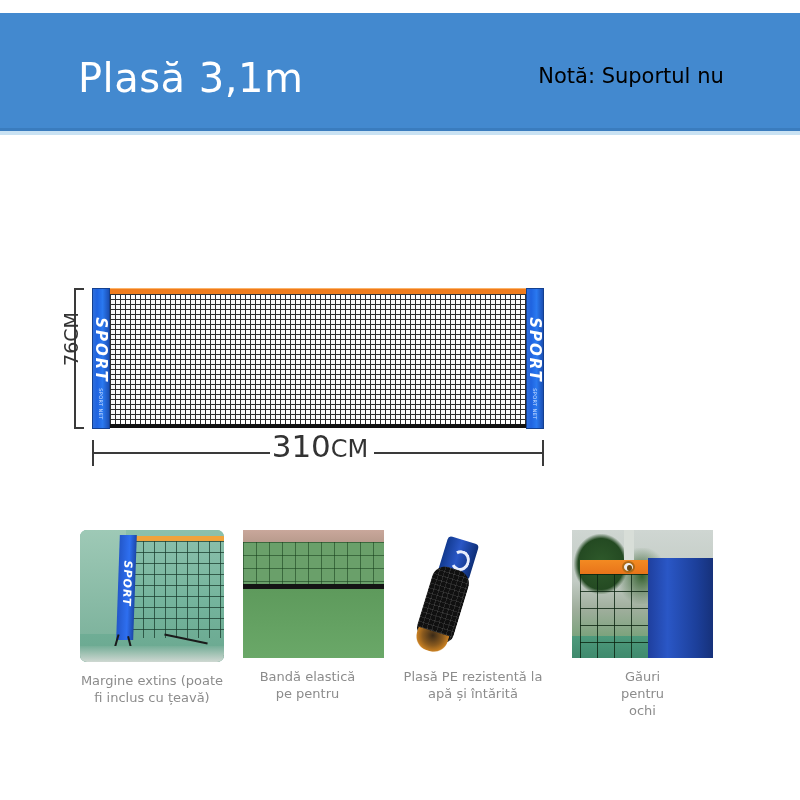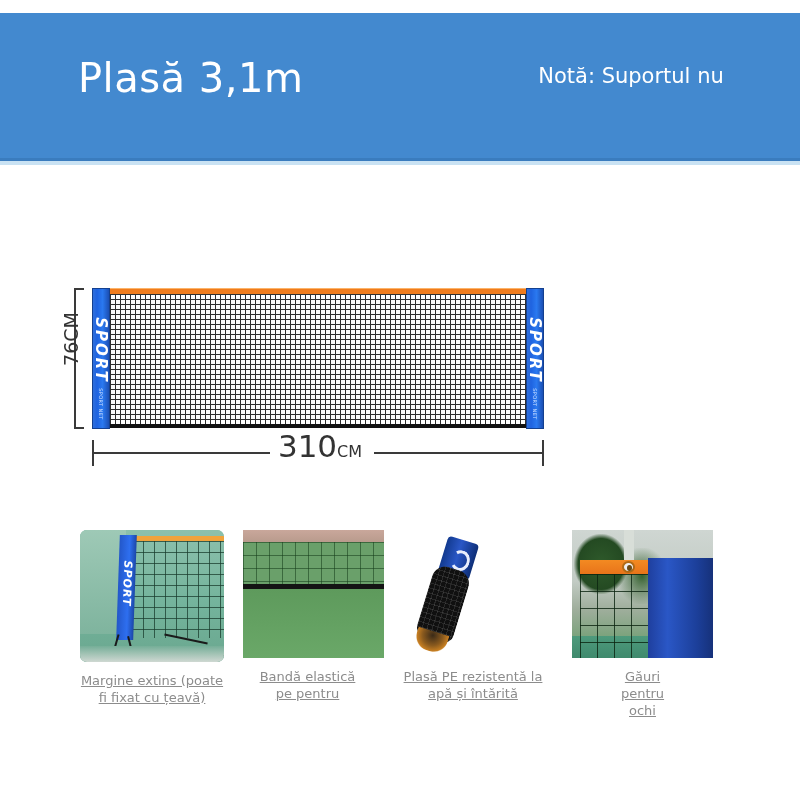--- a/index.html
+++ b/index.html
@@ -21,21 +21,21 @@
     position: absolute;
     left: 0; top: 0;
     width: 800px; height: 800px;
     background: #ffffff;
   }
 
   
   #banner {
     position: absolute;
     left: 0; top: 13px;
-    width: 800px; height: 148px;
+    width: 800px; height: 118px;
     background: #4389cf;
     border-bottom: 3px solid #3a7cbe;
     box-sizing: border-box;
   }
   #banner:after {
     content: "";
     position: absolute;
     left: 0; bottom: -7px;
     width: 800px; height: 4px;
     background: #c9e2f3;
@@ -51,21 +51,21 @@
     font-weight: 400;
   }
   #banner-note {
     position: absolute;
     left: 498px;
     top: 48px;
     width: 266px;
     text-align: center;
     font-size: 21px;
     line-height: 31px;
-    color: #ffffff;
+    color: #000000;
   }
   #banner-note .nl {
     display: block;
   }
 
   
   #diagram {
     position: absolute;
     left: 0; top: 255px;
     width: 800px; height: 245px;
@@ -192,21 +192,21 @@
   #width-label {
     position: absolute;
     left: 168px;
     top: -12px;
     width: 120px;
     text-align: center;
     white-space: nowrap;
     color: #333333;
   }
   #width-label .big { font-size: 31px; text-align: center; }
-  #width-label .small { font-size: 16px; }
+  #width-label .small { font-size: 24px; }
 
   
   #features {
     position: absolute;
     left: 0; top: 530px;
     width: 800px; height: 200px;
   }
   .feature {
     position: absolute;
     top: 0;
@@ -217,21 +217,21 @@
     overflow: hidden;
     background: #ffffff;
   }
   .cap {
     margin-top: 10px;
     text-align: center;
     font-size: 13px;
     line-height: 17px;
     color: #8c8c8c;
   }
-  .cap .nl { display: block; text-decoration: underline; }
+  .cap .nl { display: block; }
 
   
   #f1 { left: 80px; width: 144px; }
   #f1 .thumb { width: 144px; height: 132px; background: #7fb8a4; }
   .t1-court {
     position: absolute; left: 0; top: 0; width: 144px; height: 132px;
     background: linear-gradient(to bottom, #8cc0ac 0%, #74b49c 55%, #6aa78f 100%);
   }
   .t1-wall {
     position: absolute; left: 0; top: 0; width: 46px; height: 104px;
@@ -387,21 +387,21 @@
         <div class="t1-legs">
           <i style="left:6px;top:0;width:2px;height:26px;transform:rotate(16deg);"></i>
           <i style="left:22px;top:2px;width:2px;height:24px;transform:rotate(-14deg);"></i>
           <i style="left:0;top:20px;width:116px;height:2px;"></i>
           <i style="left:56px;top:4px;width:44px;height:2px;transform:rotate(12deg);"></i>
         </div>
         <div class="t1-floor"></div>
       </div>
       <div class="cap">
         <span class="nl">Margine extins (poate</span>
-        <span class="nl">fi fixat cu țeavă)</span>
+        <span class="nl">fi inclus cu țeavă)</span>
       </div>
     </div>
 
     <div class="feature" id="f2">
       <div class="thumb">
         <div class="t2-top"></div>
         <div class="t2-mesharea">
           <div class="t2-mesh"></div>
         </div>
         <div class="t2-black"></div>

